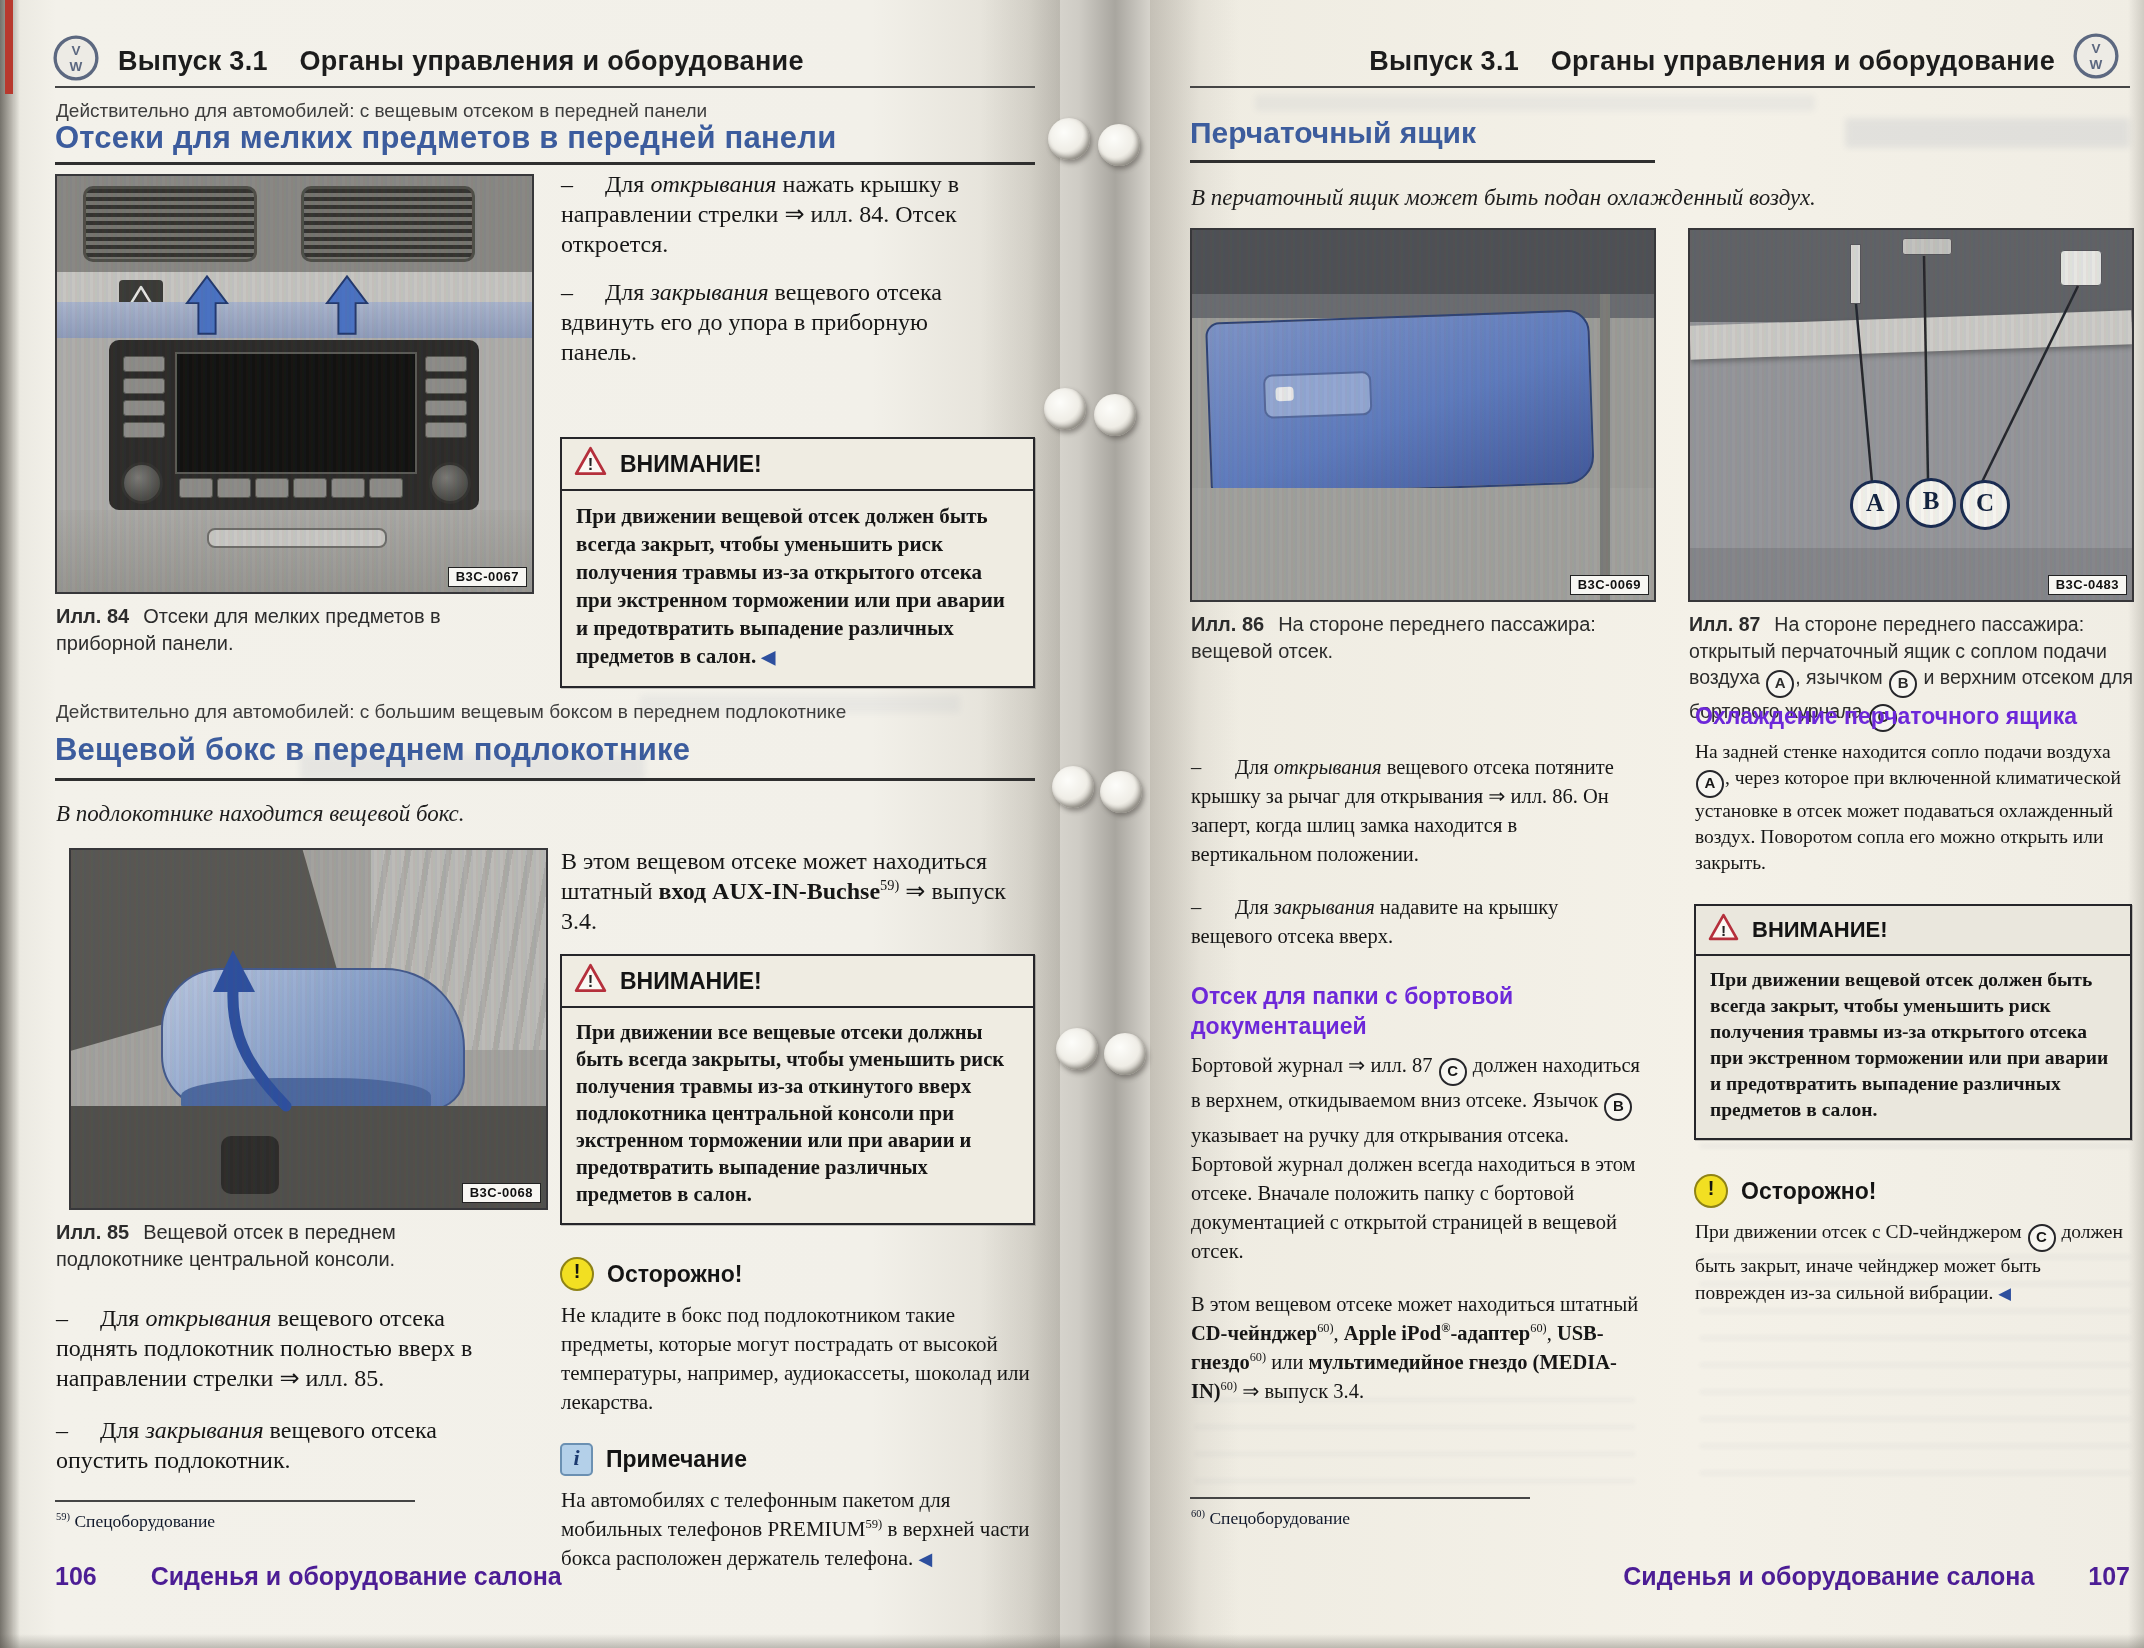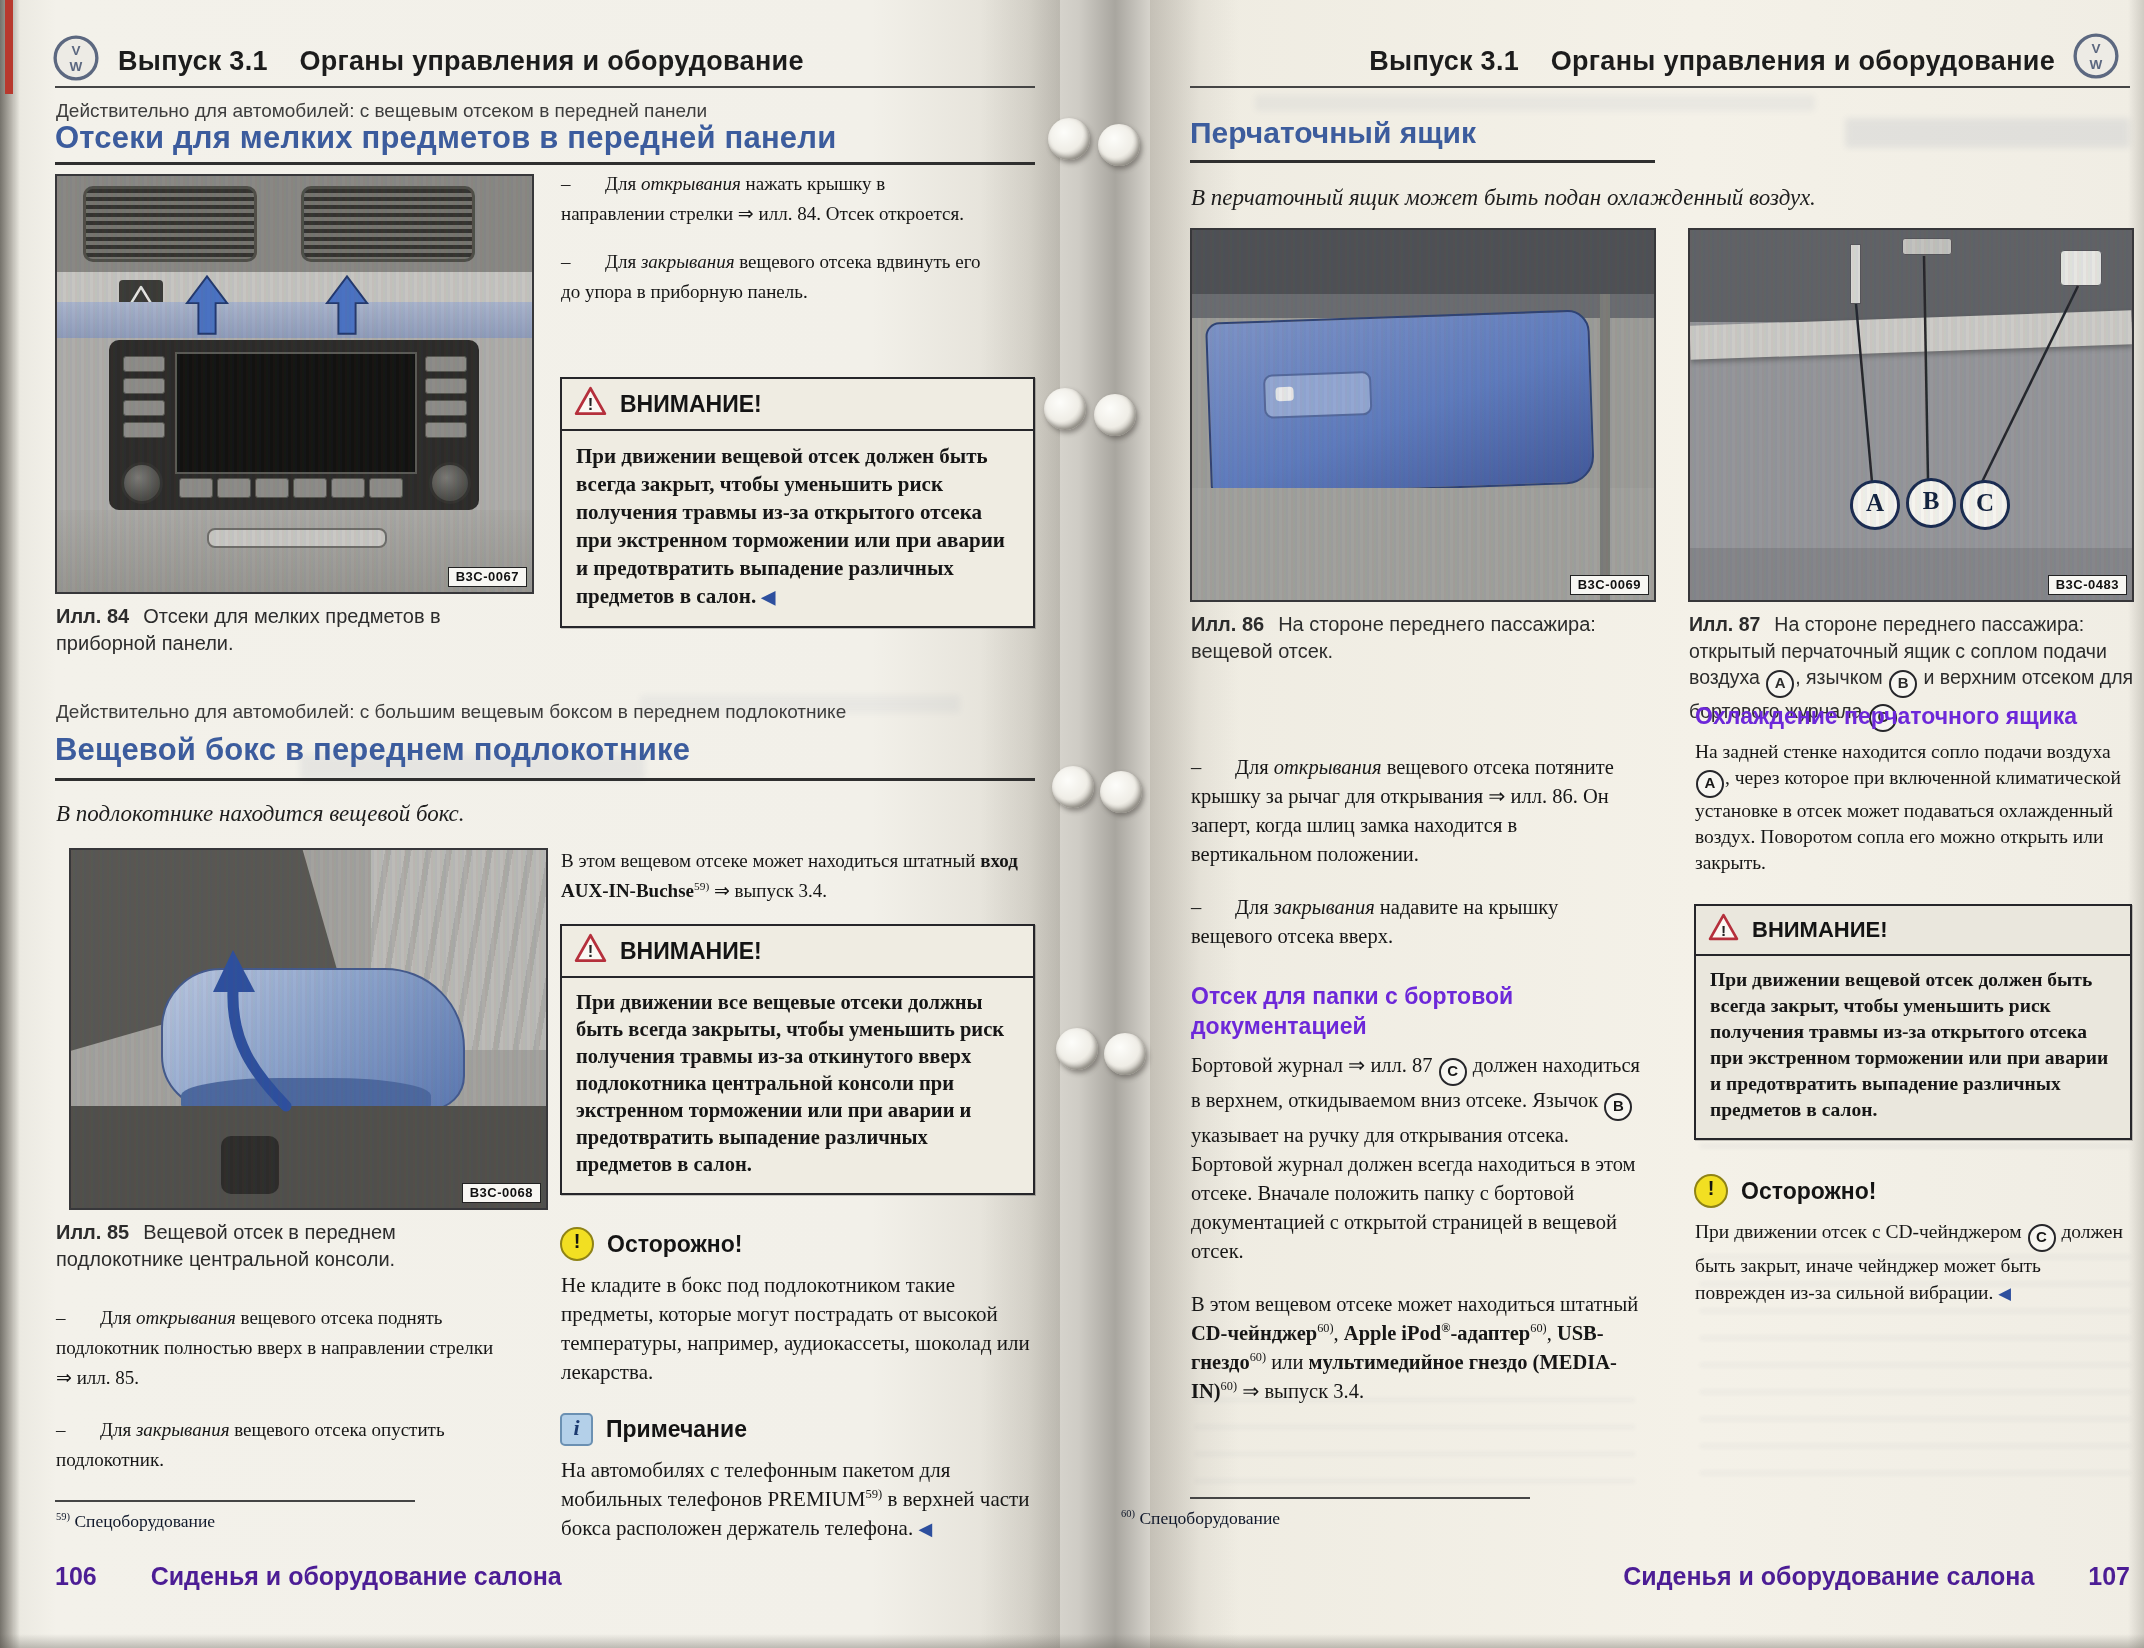--- a/index.html
+++ b/index.html
@@ -22,21 +22,21 @@
         background:radial-gradient(circle at 38% 34%,#fdfdfa 0%,#efede6 50%,#c2bfb7 76%,#8e8b83 100%);
         box-shadow:2px 3px 5px rgba(55,52,46,.45), inset -2px -3px 4px rgba(96,92,85,.55)}
   .hdr{font:bold 27px "Liberation Sans",sans-serif;color:#1c1c1c;letter-spacing:.3px}
   .rule{background:#454545;height:2px}
   .applic{font:19px "Liberation Sans",sans-serif;color:#3d3d3d}
   .hblue{font:bold 31px "Liberation Sans",sans-serif;color:#3c5c9d;letter-spacing:.2px}
   .hblue2{font:bold 30px "Liberation Sans",sans-serif;color:#3c5c9d}
   .bluerule{background:#2f2f2f;height:2.5px}
   .cap{font:20px/27px "Liberation Sans",sans-serif;color:#2c2c2c}
   .cap b{font-weight:bold;margin-right:14px}
-  .body{font-size:19px;line-height:30px}
+  .body{font-size:24px;line-height:30px}
   .bodyR{font-size:20.5px;line-height:29px}
   .bodyR2{font-size:19.5px;line-height:26px}
   .lead{font-style:italic;font-size:23px;color:#1d1d1d}
   .dash{display:inline-block;width:44px}
   .subhead{font:bold 23px/30px "Liberation Sans",sans-serif;color:#6d28d9}
   .warnbox{border:2.5px solid #26262a;background:#efece2;box-shadow:1px 1px 0 rgba(0,0,0,.2)}
   .warnhead{display:flex;align-items:center;gap:13px;padding:7px 12px;border-bottom:2.5px solid #26262a;
             font:bold 23px "Liberation Sans",sans-serif;color:#141414}
   .warnbody{padding:10px 13px 14px;font-weight:bold}
   .softhead{display:flex;align-items:center;gap:13px;font:bold 23px "Liberation Sans",sans-serif;color:#141414}
@@ -326,21 +326,21 @@
       <p class="warnbody" style="font-size:19.5px;line-height:26px"><span>При движении вещевой отсек должен быть всегда закрыт, чтобы уменьшить риск получения травмы из-за открытого отсека при экстренном торможении или при аварии и предотвратить выпадение различных предметов в салон.</span></p>
     </div>
     <div class="softhead" style="margin-bottom:10px">
       <span class="cicon">!</span>
       <span>Осторожно!</span>
     </div>
     <p class="bodyR2" style="line-height:27px"><span>При движении отсек с CD-чейнджером </span><span class="rt-circ">C</span><span> должен быть закрыт, иначе чейнджер может быть поврежден из-за сильной вибрации. </span><span class="rt-end">◀</span></p>
   </div>
 
   <div class="abs rule" style="left:1190px;top:1497px;width:340px;height:1.5px"></div>
-  <p class="abs footnote" style="left:1120px;top:1507px">
+  <p class="abs footnote" style="left:1190px;top:1507px">
     <span class="rt-sup">60)</span>
     <span>Спецоборудование</span>
   </p>
   <div class="abs footer" style="left:1400px;top:1562px;width:730px;text-align:right">
     <span>Сиденья и оборудование салона</span>
     <span style="display:inline-block;width:40px"></span>
     <span>107</span>
   </div>
 
 </div>

